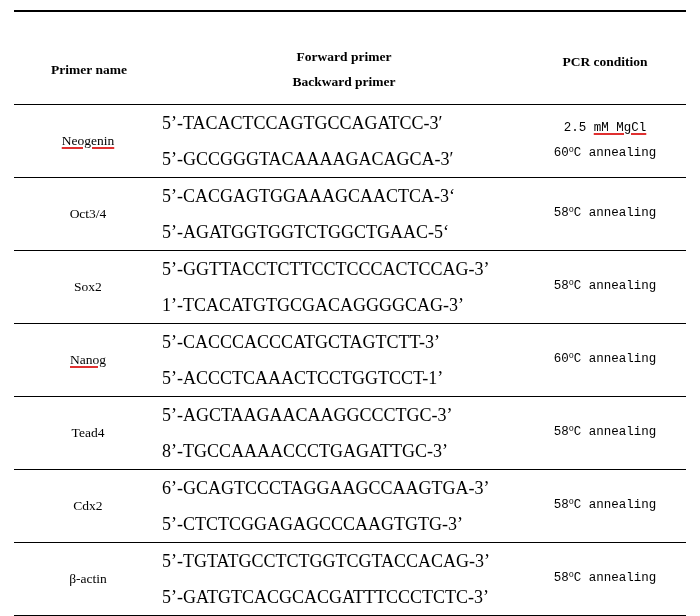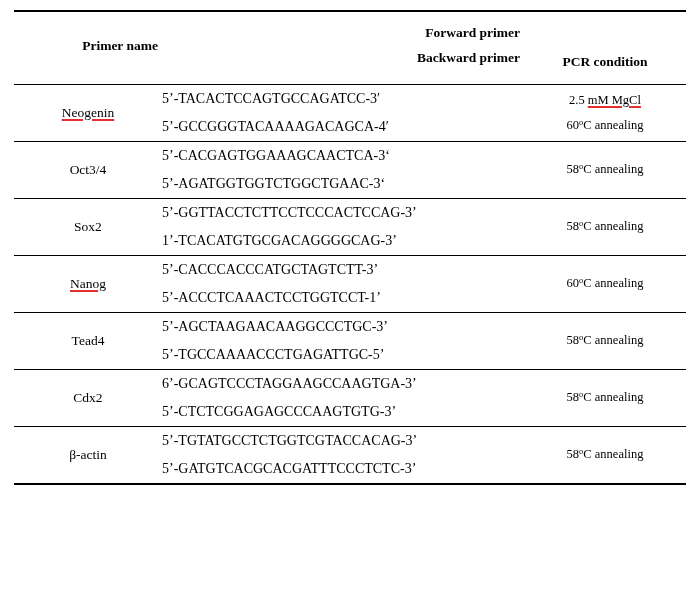--- a/index.html
+++ b/index.html
@@ -41,22 +41,23 @@
     border-top: 2.2px solid #000;
   }
   .head-rule-bottom {
     border-bottom: 1.2px solid #000;
   }
   .head-cell {
     padding: 9px 4px 9px 4px;
     text-align: center;
   }
   .head-cell.left {
-    text-align: right;
+    text-align: center;
     padding-left: 6px;
+    margin-top: 24px;
   }
   .head-line {
     display: block;
     line-height: 1.85;
   }
   .head-name {
     padding-top: 22px;
   }
   .head-cond {
     padding-top: 38px;
@@ -77,41 +78,42 @@
     text-align: center;
     white-space: nowrap;
   }
   .cell-name .underlined {
     text-decoration: underline;
     text-decoration-color: #e03030;
     text-decoration-thickness: 1.5px;
     text-underline-offset: 2px;
   }
   .cell-seq {
-    font-size: 14px;
+    font-size: 18px;
     padding: 7px 4px 7px 8px;
     text-align: left;
   }
   .cell-seq.centered {
     text-align: left;
   }
   .seq-line {
     display: block;
     line-height: 2.0;
     white-space: nowrap;
   }
   .cell-cond {
     font-size: 12.5px;
     padding: 7px 4px 7px 4px;
     text-align: center;
   }
   .cond-line {
     display: block;
     line-height: 2.0;
     white-space: nowrap;
+    font-family: Liberation Mono, monospace;
   }
   .cond-line .sup {
     font-size: 8.5px;
     vertical-align: 0.42em;
     line-height: 0;
   }
   .cond-line .redline {
     text-decoration: underline;
     text-decoration-color: #e03030;
     text-decoration-thickness: 1.5px;
@@ -154,33 +156,33 @@
           </div>
         </th>
       </tr>
     </thead>
     <tbody>
 
       <tr class="data-row">
         <td class="cell-name"><span class="underlined">Neogenin</span></td>
         <td class="cell-seq">
           <span class="seq-line">5’-TACACTCCAGTGCCAGATCC-3′</span>
-          <span class="seq-line">5’-GCCGGGTACAAAAGACAGCA-4′</span>
+          <span class="seq-line">5’-GCCGGGTACAAAAGACAGCA-3′</span>
         </td>
         <td class="cell-cond">
           <span class="cond-line"><span>2.5 </span><span class="redline">mM MgCl</span></span>
           <span class="cond-line"><span>60</span><span class="sup">o</span><span>C annealing</span></span>
         </td>
       </tr>
 
       <tr class="data-row">
         <td class="cell-name"><span>Oct3/4</span></td>
         <td class="cell-seq">
           <span class="seq-line">5’-CACGAGTGGAAAGCAACTCA-3‘</span>
-          <span class="seq-line">5’-AGATGGTGGTCTGGCTGAAC-3‘</span>
+          <span class="seq-line">5’-AGATGGTGGTCTGGCTGAAC-5‘</span>
         </td>
         <td class="cell-cond">
           <span class="cond-line"><span>58</span><span class="sup">o</span><span>C annealing</span></span>
         </td>
       </tr>
 
       <tr class="data-row">
         <td class="cell-name"><span>Sox2</span></td>
         <td class="cell-seq centered">
           <span class="seq-line">5’-GGTTACCTCTTCCTCCCACTCCAG-3’</span>
@@ -199,21 +201,21 @@
         </td>
         <td class="cell-cond">
           <span class="cond-line"><span>60</span><span class="sup">o</span><span>C annealing</span></span>
         </td>
       </tr>
 
       <tr class="data-row">
         <td class="cell-name"><span>Tead4</span></td>
         <td class="cell-seq centered">
           <span class="seq-line">5’-AGCTAAGAACAAGGCCCTGC-3’</span>
-          <span class="seq-line">5’-TGCCAAAACCCTGAGATTGC-5’</span>
+          <span class="seq-line">8’-TGCCAAAACCCTGAGATTGC-3’</span>
         </td>
         <td class="cell-cond">
           <span class="cond-line"><span>58</span><span class="sup">o</span><span>C annealing</span></span>
         </td>
       </tr>
 
       <tr class="data-row">
         <td class="cell-name"><span>Cdx2</span></td>
         <td class="cell-seq centered">
           <span class="seq-line">6’-GCAGTCCCTAGGAAGCCAAGTGA-3’</span>

